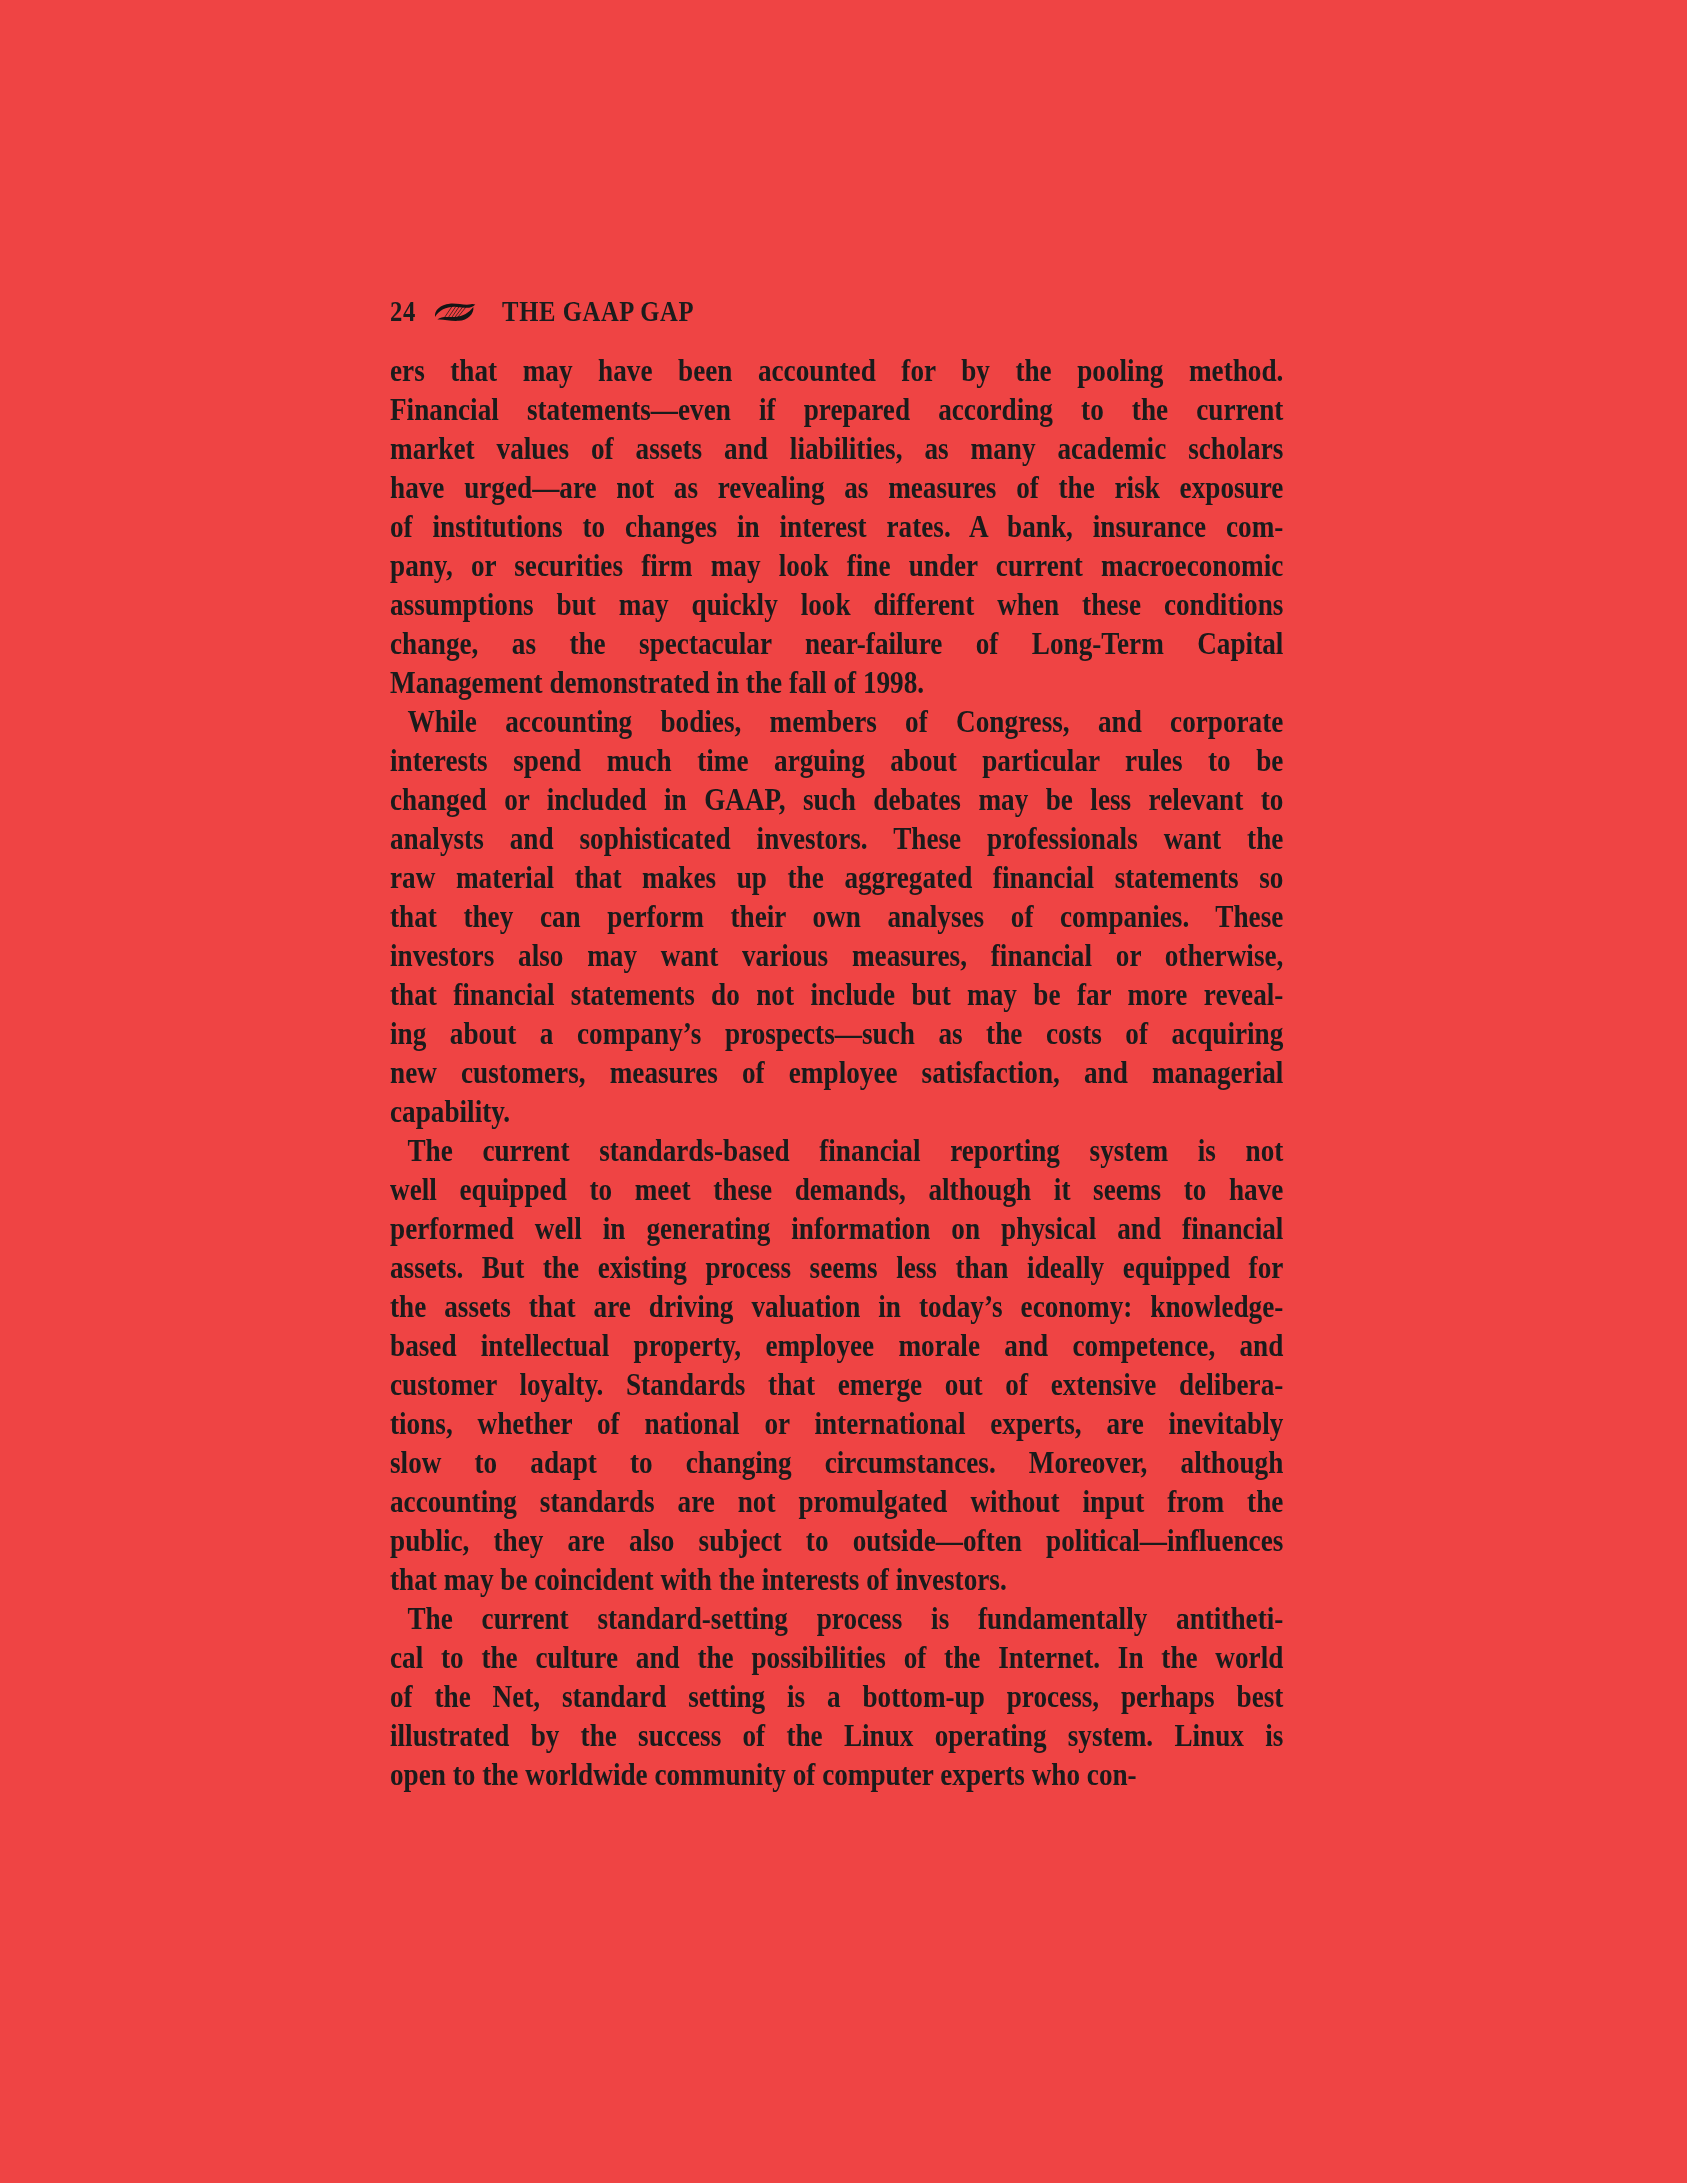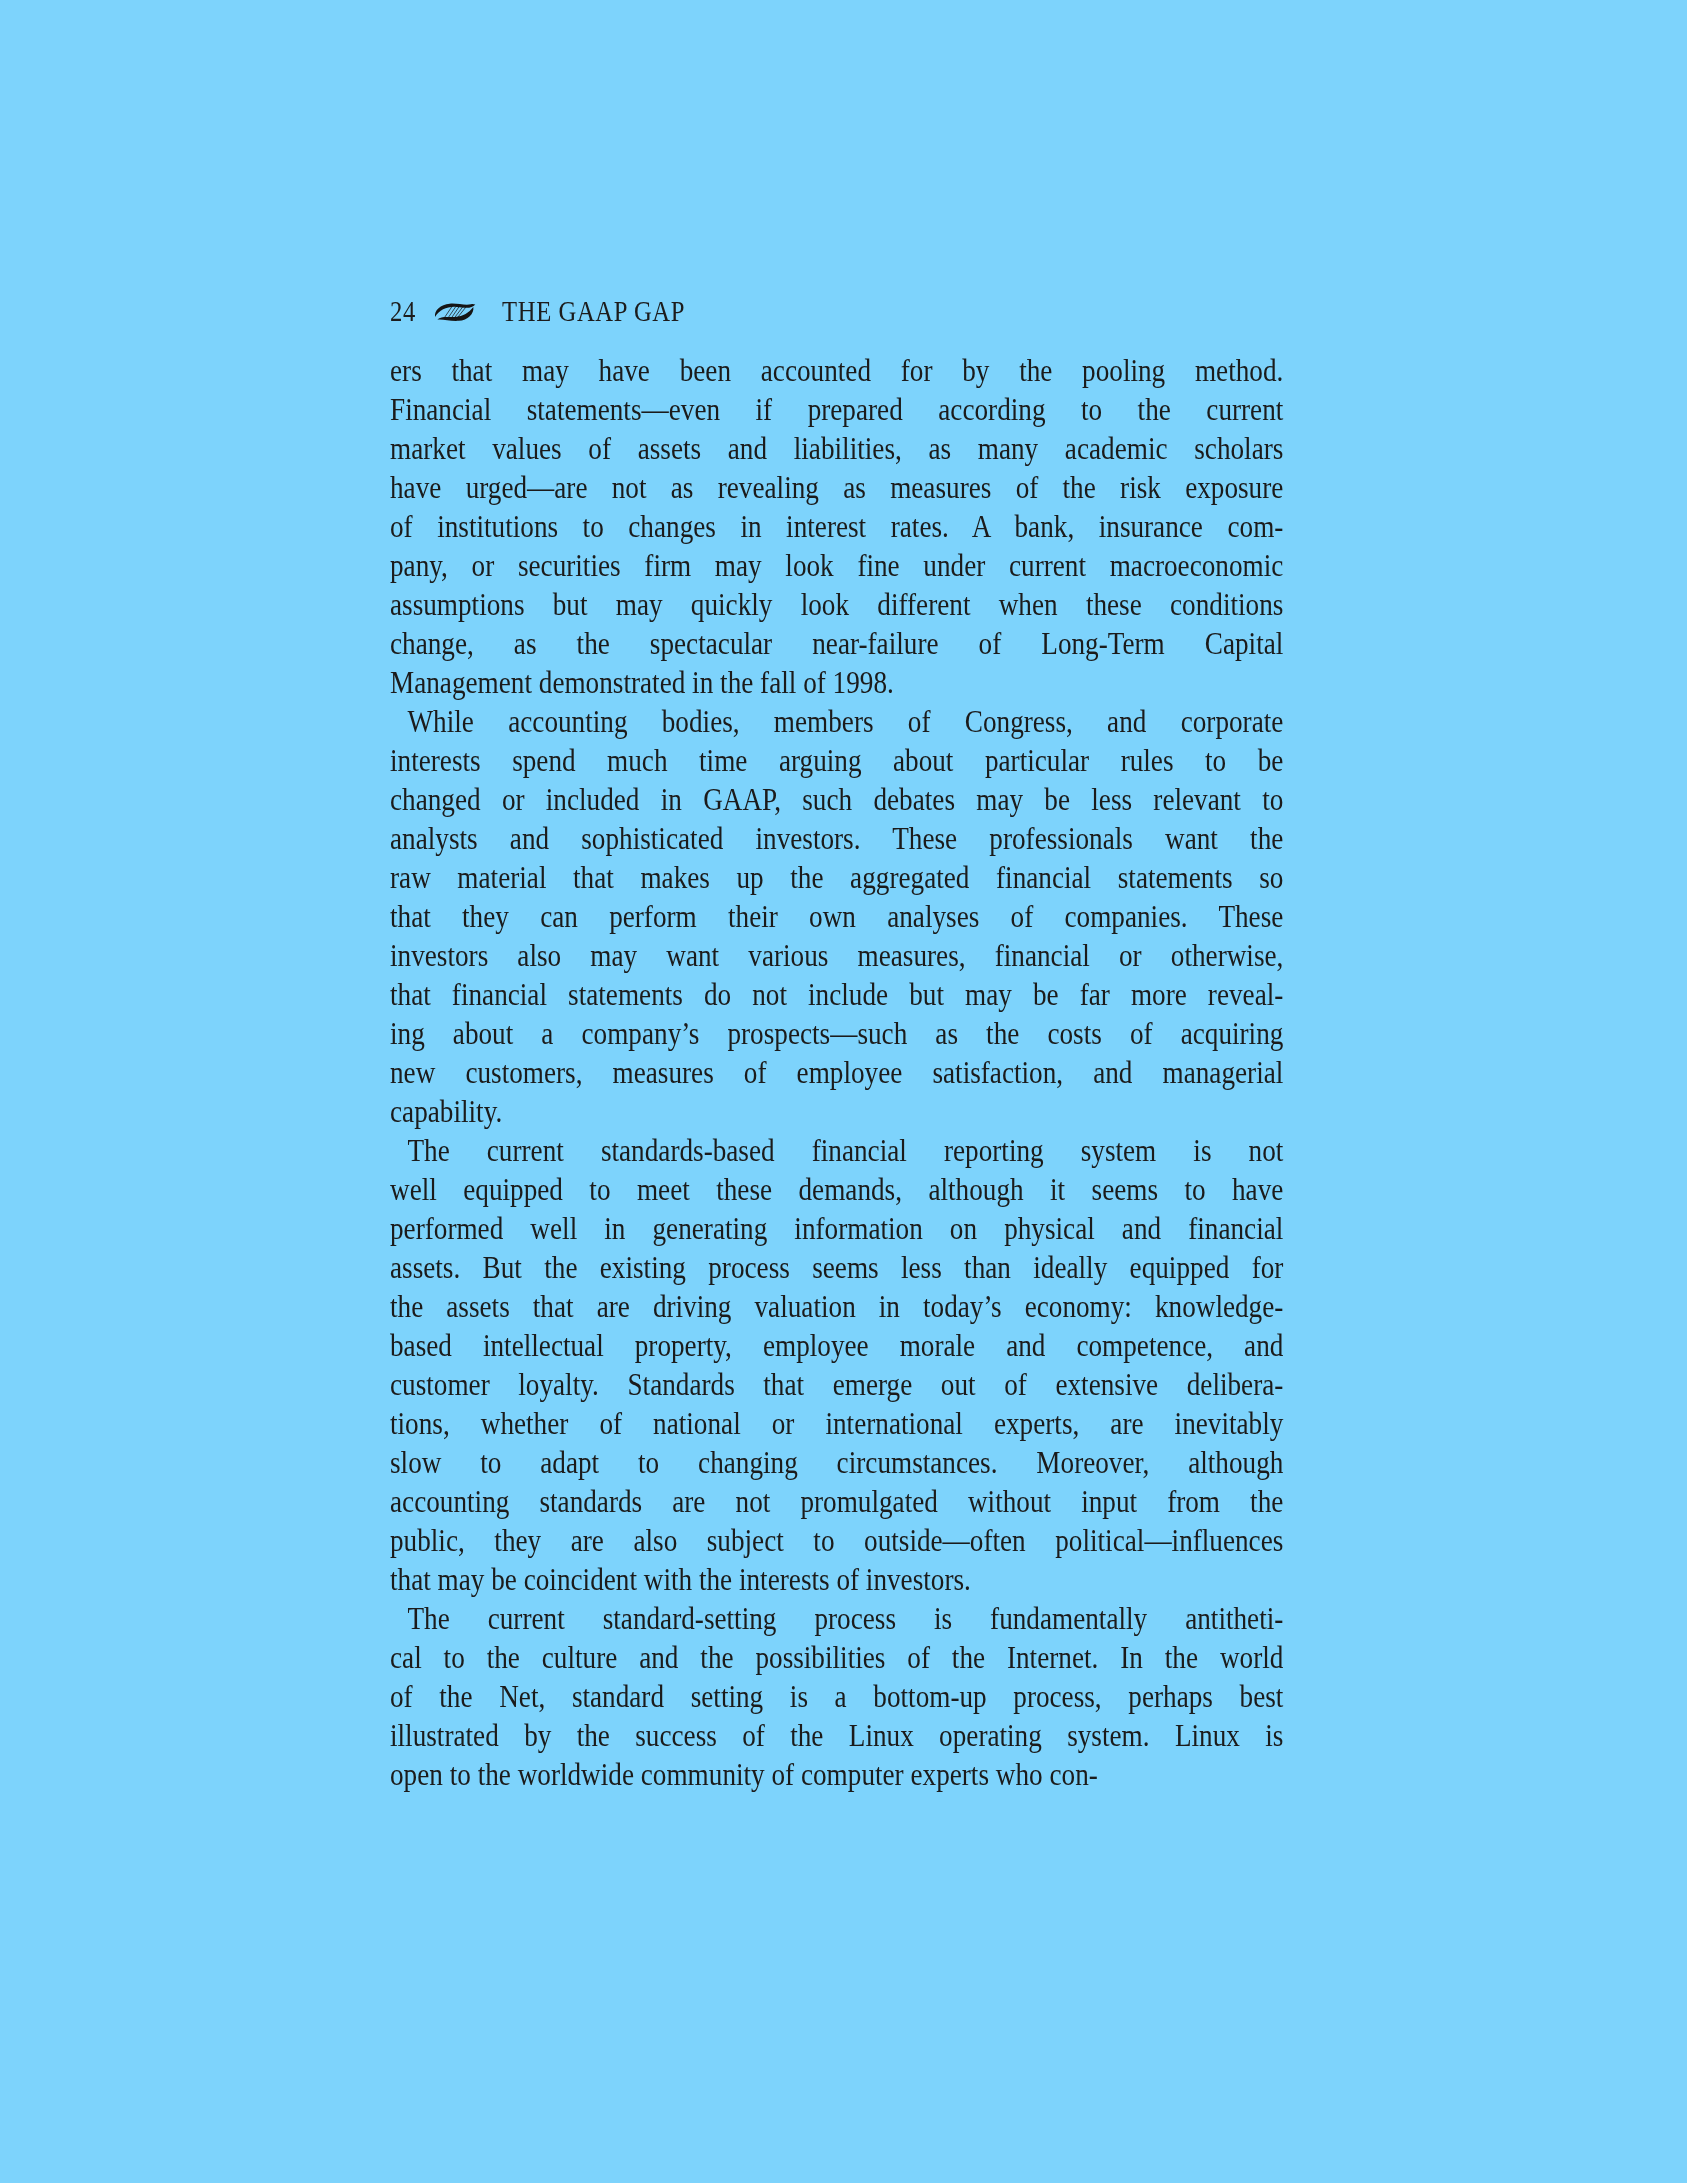--- a/index.html
+++ b/index.html
@@ -11,21 +11,22 @@
     width: 1687px;
     height: 2183px;
     position: relative;
     font-family: "Liberation Serif", serif;
     color: #1a1a1a;
     overflow: hidden;
   }
   .page {
     position: absolute;
     inset: 0;
-    background: #7dd3fc;
+    background: #ef4444;
+    font-weight: bold;
   }
   .page-header {
     position: absolute;
     left: 390px;
     top: 295px;
     width: 1051px;
     transform: scaleX(0.85);
     transform-origin: 0 0;
     font-size: 29px;
     line-height: 32px;

